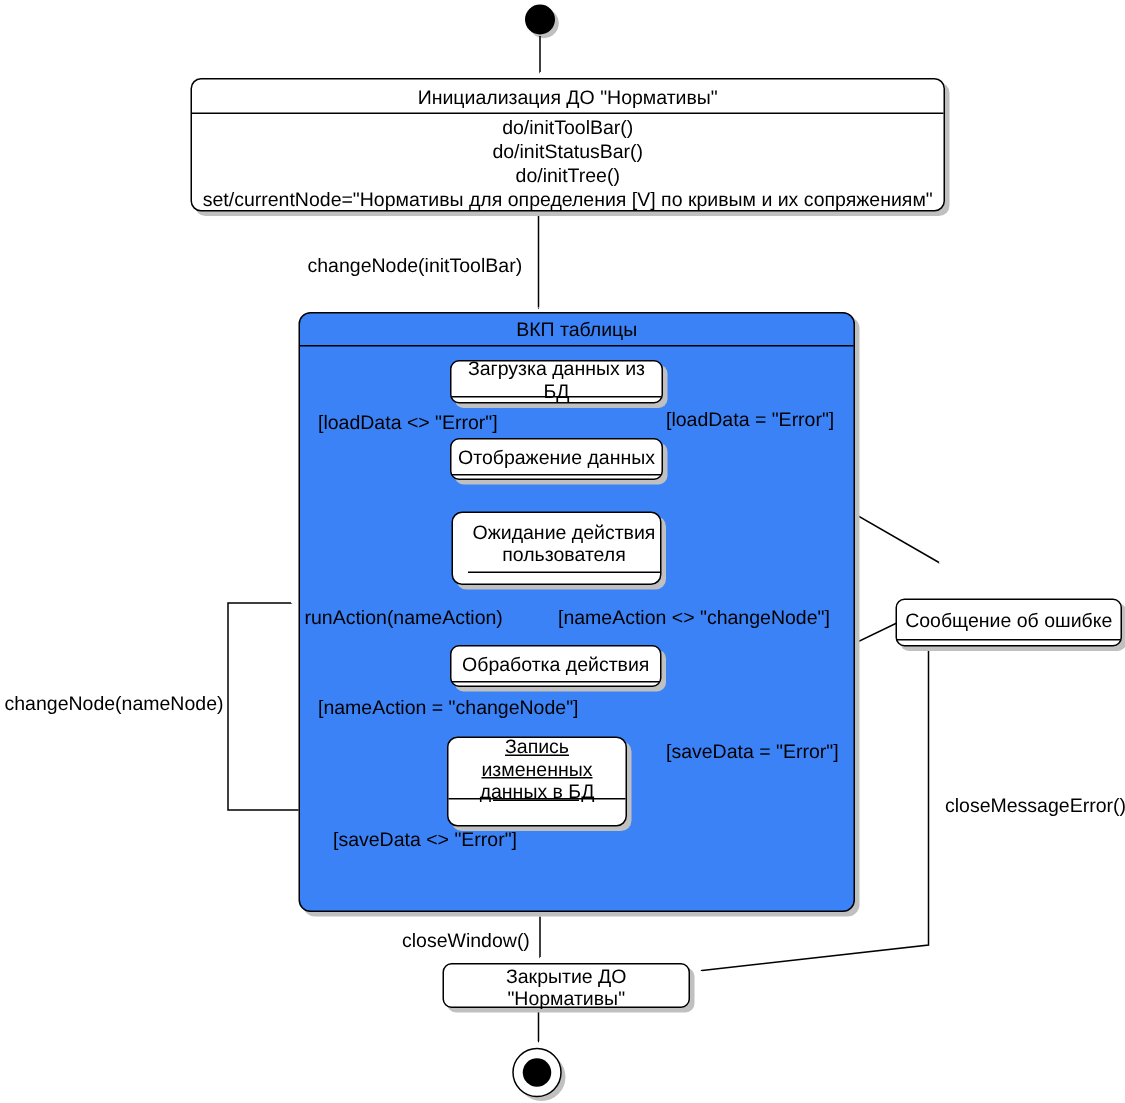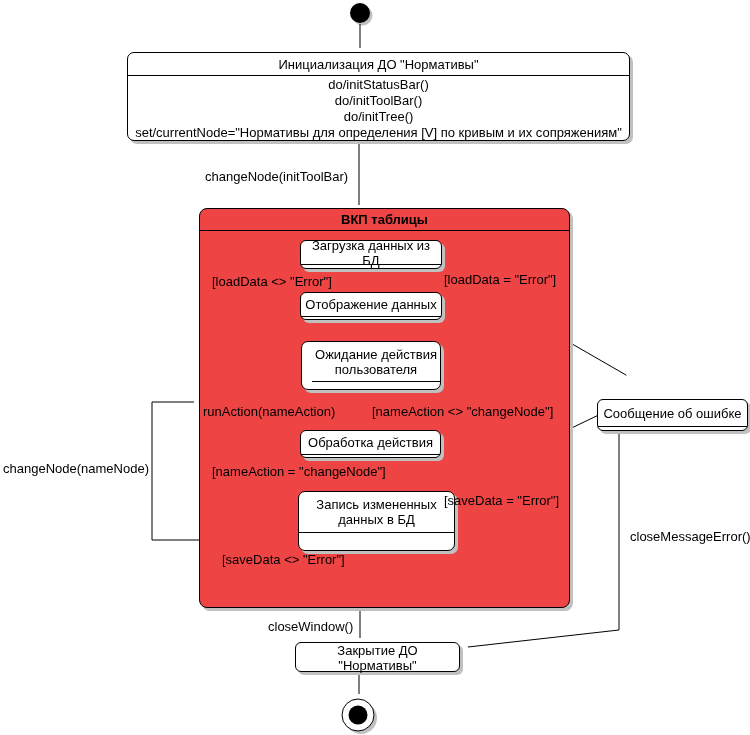--- a/index.html
+++ b/index.html
@@ -14,22 +14,22 @@
     box-shadow:3px 3px 0 0 #c0c0c0;
     display:flex;flex-direction:column;
   }
   .state .title{
     flex:0 0 auto;display:flex;align-items:center;justify-content:center;
     text-align:center;border-bottom:1px solid #000;padding:1px 3px;line-height:15px;
   }
   .state .body{flex:1 1 auto;}
   .state.simple .title{border-bottom:none;}
   .composite{
-    position:absolute;z-index:1;box-sizing:border-box;background:#ef4444;
-    border:1px solid #000;border-radius:8px;box-shadow:3px 3px 0 0 #c0c0c0;font-weight:bold;
+    position:absolute;z-index:1;box-sizing:border-box;background:#3b82f6;
+    border:1px solid #000;border-radius:8px;box-shadow:3px 3px 0 0 #c0c0c0;
   }
   .composite .comp-title{
     box-sizing:border-box;width:100%;height:22px;border-bottom:1px solid #000;
     display:flex;align-items:center;justify-content:center;
   }
   .tlabel{position:absolute;z-index:3;white-space:nowrap;line-height:15px;}
 </style>
 </head>
 <body>
 
@@ -69,22 +69,22 @@
     <path d="M443,490 L611,409" stroke="#000" fill="none" marker-end="url(#arr)"></path>
     <path d="M199,540 L152,540 L152,402 L194,402" stroke="#000" fill="none" marker-end="url(#arr)"></path>
     <path d="M360,611 L360,638" stroke="#000" fill="none" marker-end="url(#arr)"></path>
     <path d="M619,413 L619,630 L468,647" stroke="#000" fill="none" marker-end="url(#arr)"></path>
     <path d="M359,673 L359,694" stroke="#000" fill="none" marker-end="url(#arr)"></path>
   </svg>
 
   <div class="state" style="left:127px;top:52px;width:503px;height:89px;">
     <div class="title" style="height:20px;">Инициализация ДО "Нормативы"</div>
     <div class="body" style="text-align:center;padding-top:1px;line-height:16px;">
+      <div>do/initToolBar()</div>
       <div>do/initStatusBar()</div>
-      <div>do/initToolBar()</div>
       <div>do/initTree()</div>
       <div>set/currentNode="Нормативы для определения [V] по кривым и их сопряжениям"</div>
     </div>
   </div>
 
   <div class="composite" style="left:199px;top:208px;width:371px;height:400px;">
     <div class="comp-title">ВКП таблицы</div>
   </div>
 
   <div class="state" style="left:300px;top:240px;width:142px;height:29px;border-radius:6px;">
@@ -100,21 +100,21 @@
   <div class="state" style="left:301px;top:341px;width:140px;height:49px;padding-left:10px;">
     <div class="title" style="height:37px;">Ожидание действия пользователя</div>
     <div class="body"></div>
   </div>
 
   <div class="state" style="left:300px;top:430px;width:141px;height:28px;border-radius:6px;">
     <div class="title" style="height:21px;">Обработка действия</div>
     <div class="body"></div>
   </div>
 
-  <div class="state" style="left:298px;top:491px;width:157px;height:60px;">
+  <div class="state" style="left:298px;top:491px;width:120px;height:60px;text-decoration:underline;">
     <div class="title" style="height:38px;padding:1px 14px;">Запись измененных данных в БД</div>
     <div class="body"></div>
   </div>
 
   <div class="state" style="left:597px;top:376px;width:151px;height:32px;border-radius:6px;margin-top:23px;">
     <div class="title" style="height:24px;">Сообщение об ошибке</div>
     <div class="body"></div>
   </div>
 
   <div class="state simple" style="left:295px;top:642px;width:165px;height:30px;border-radius:6px;">

